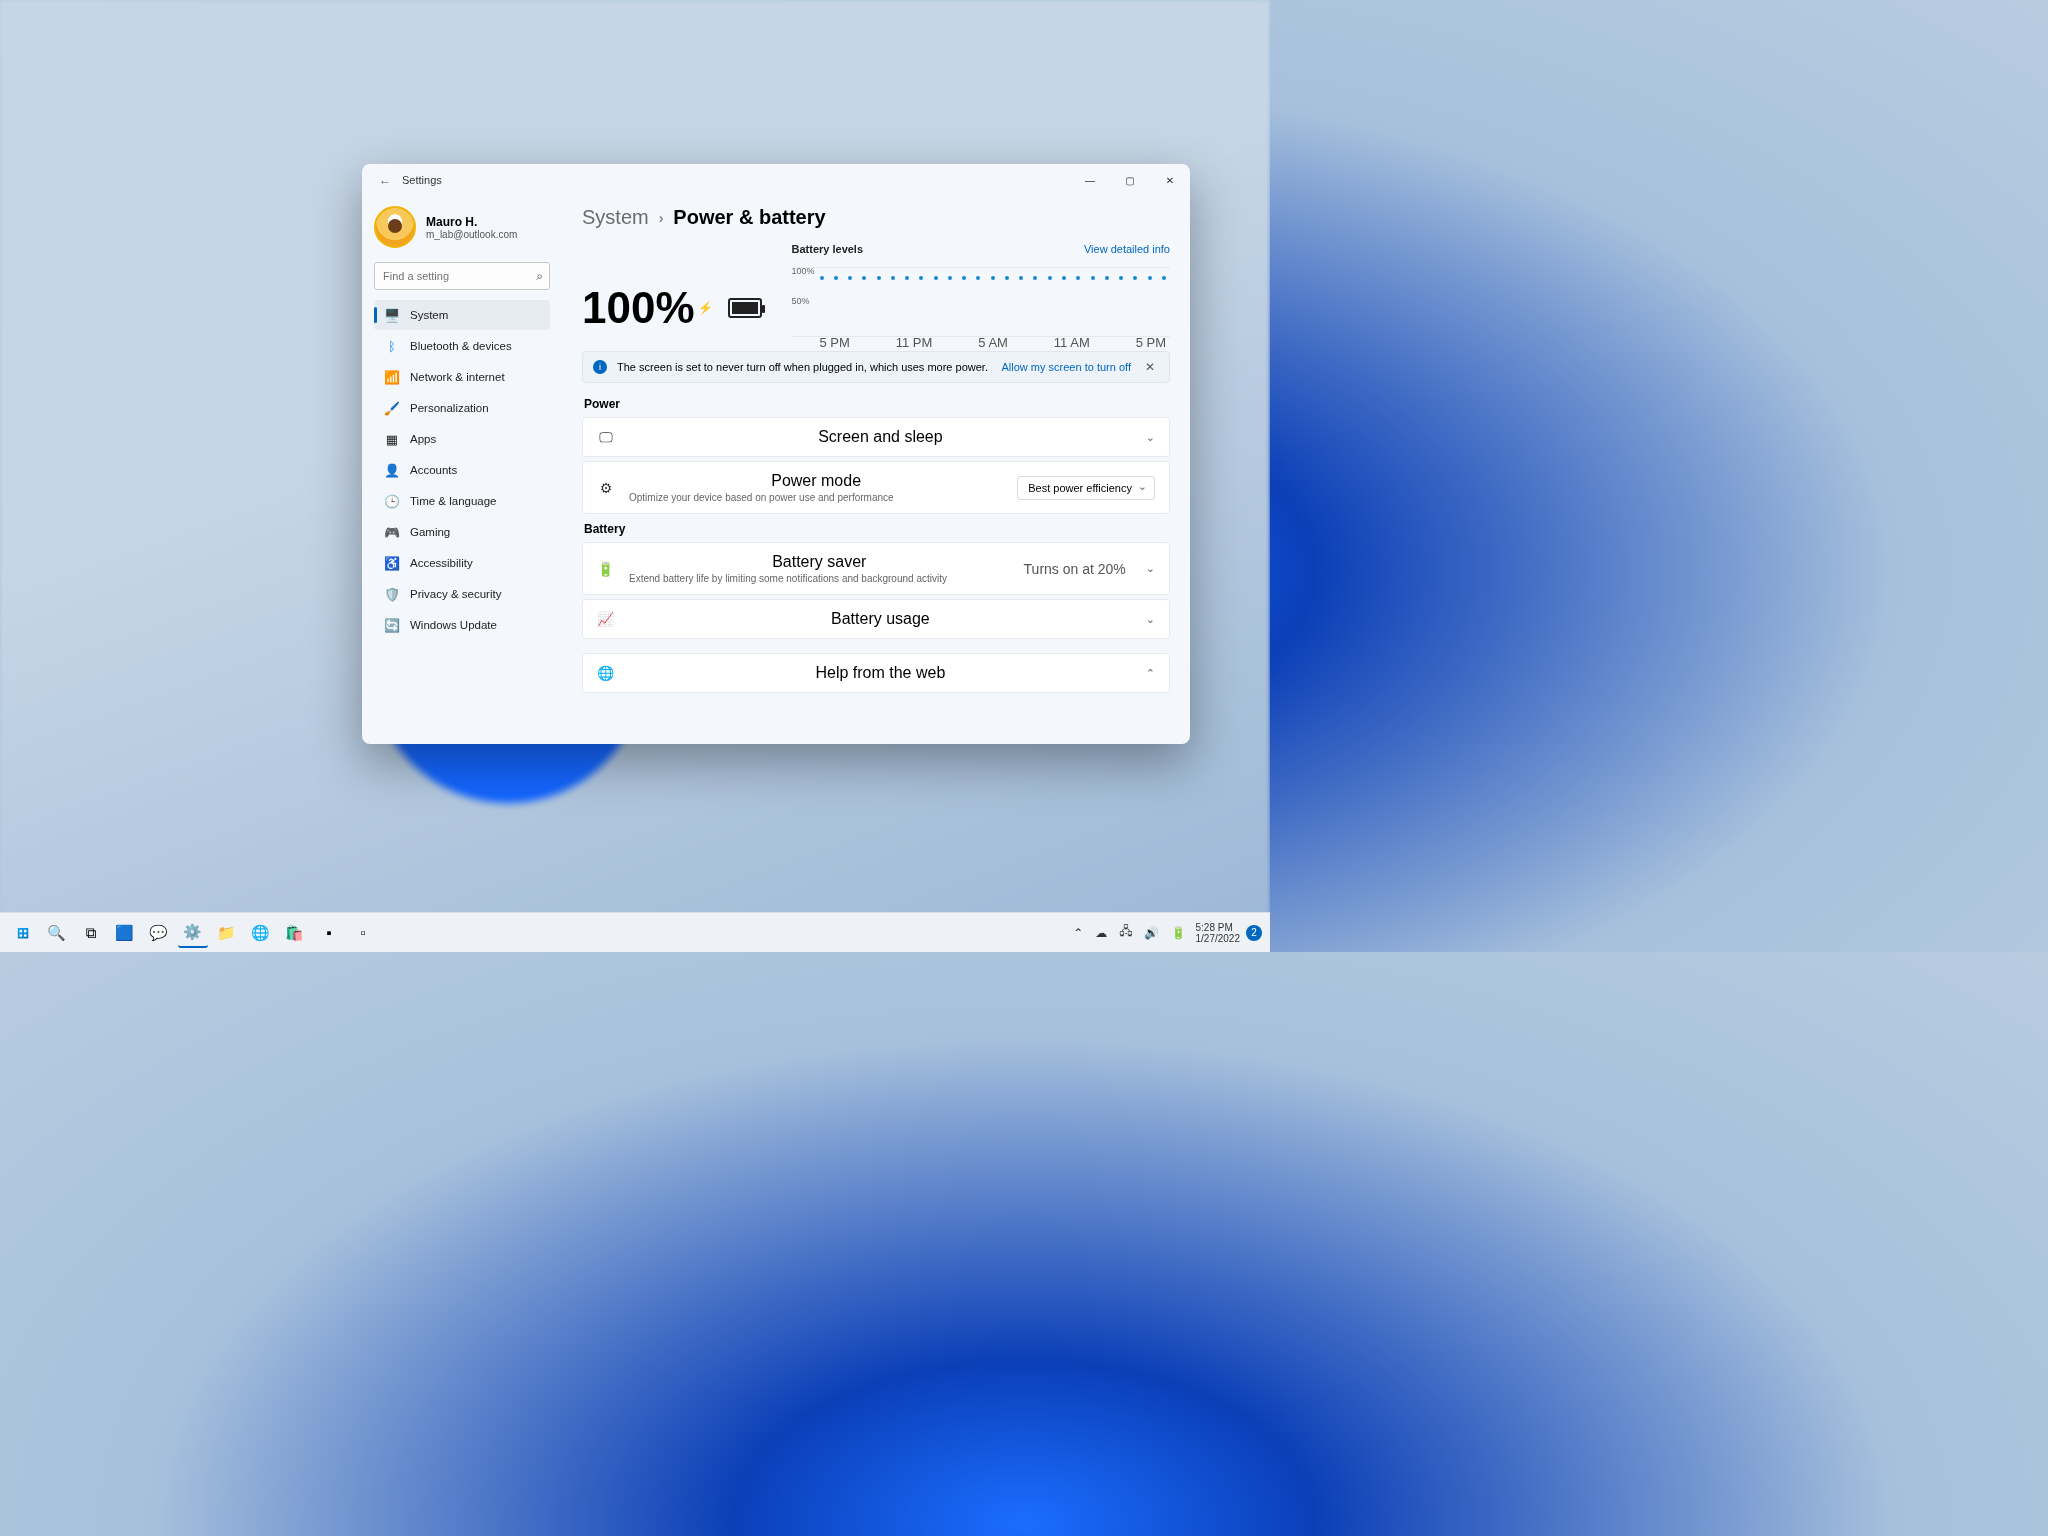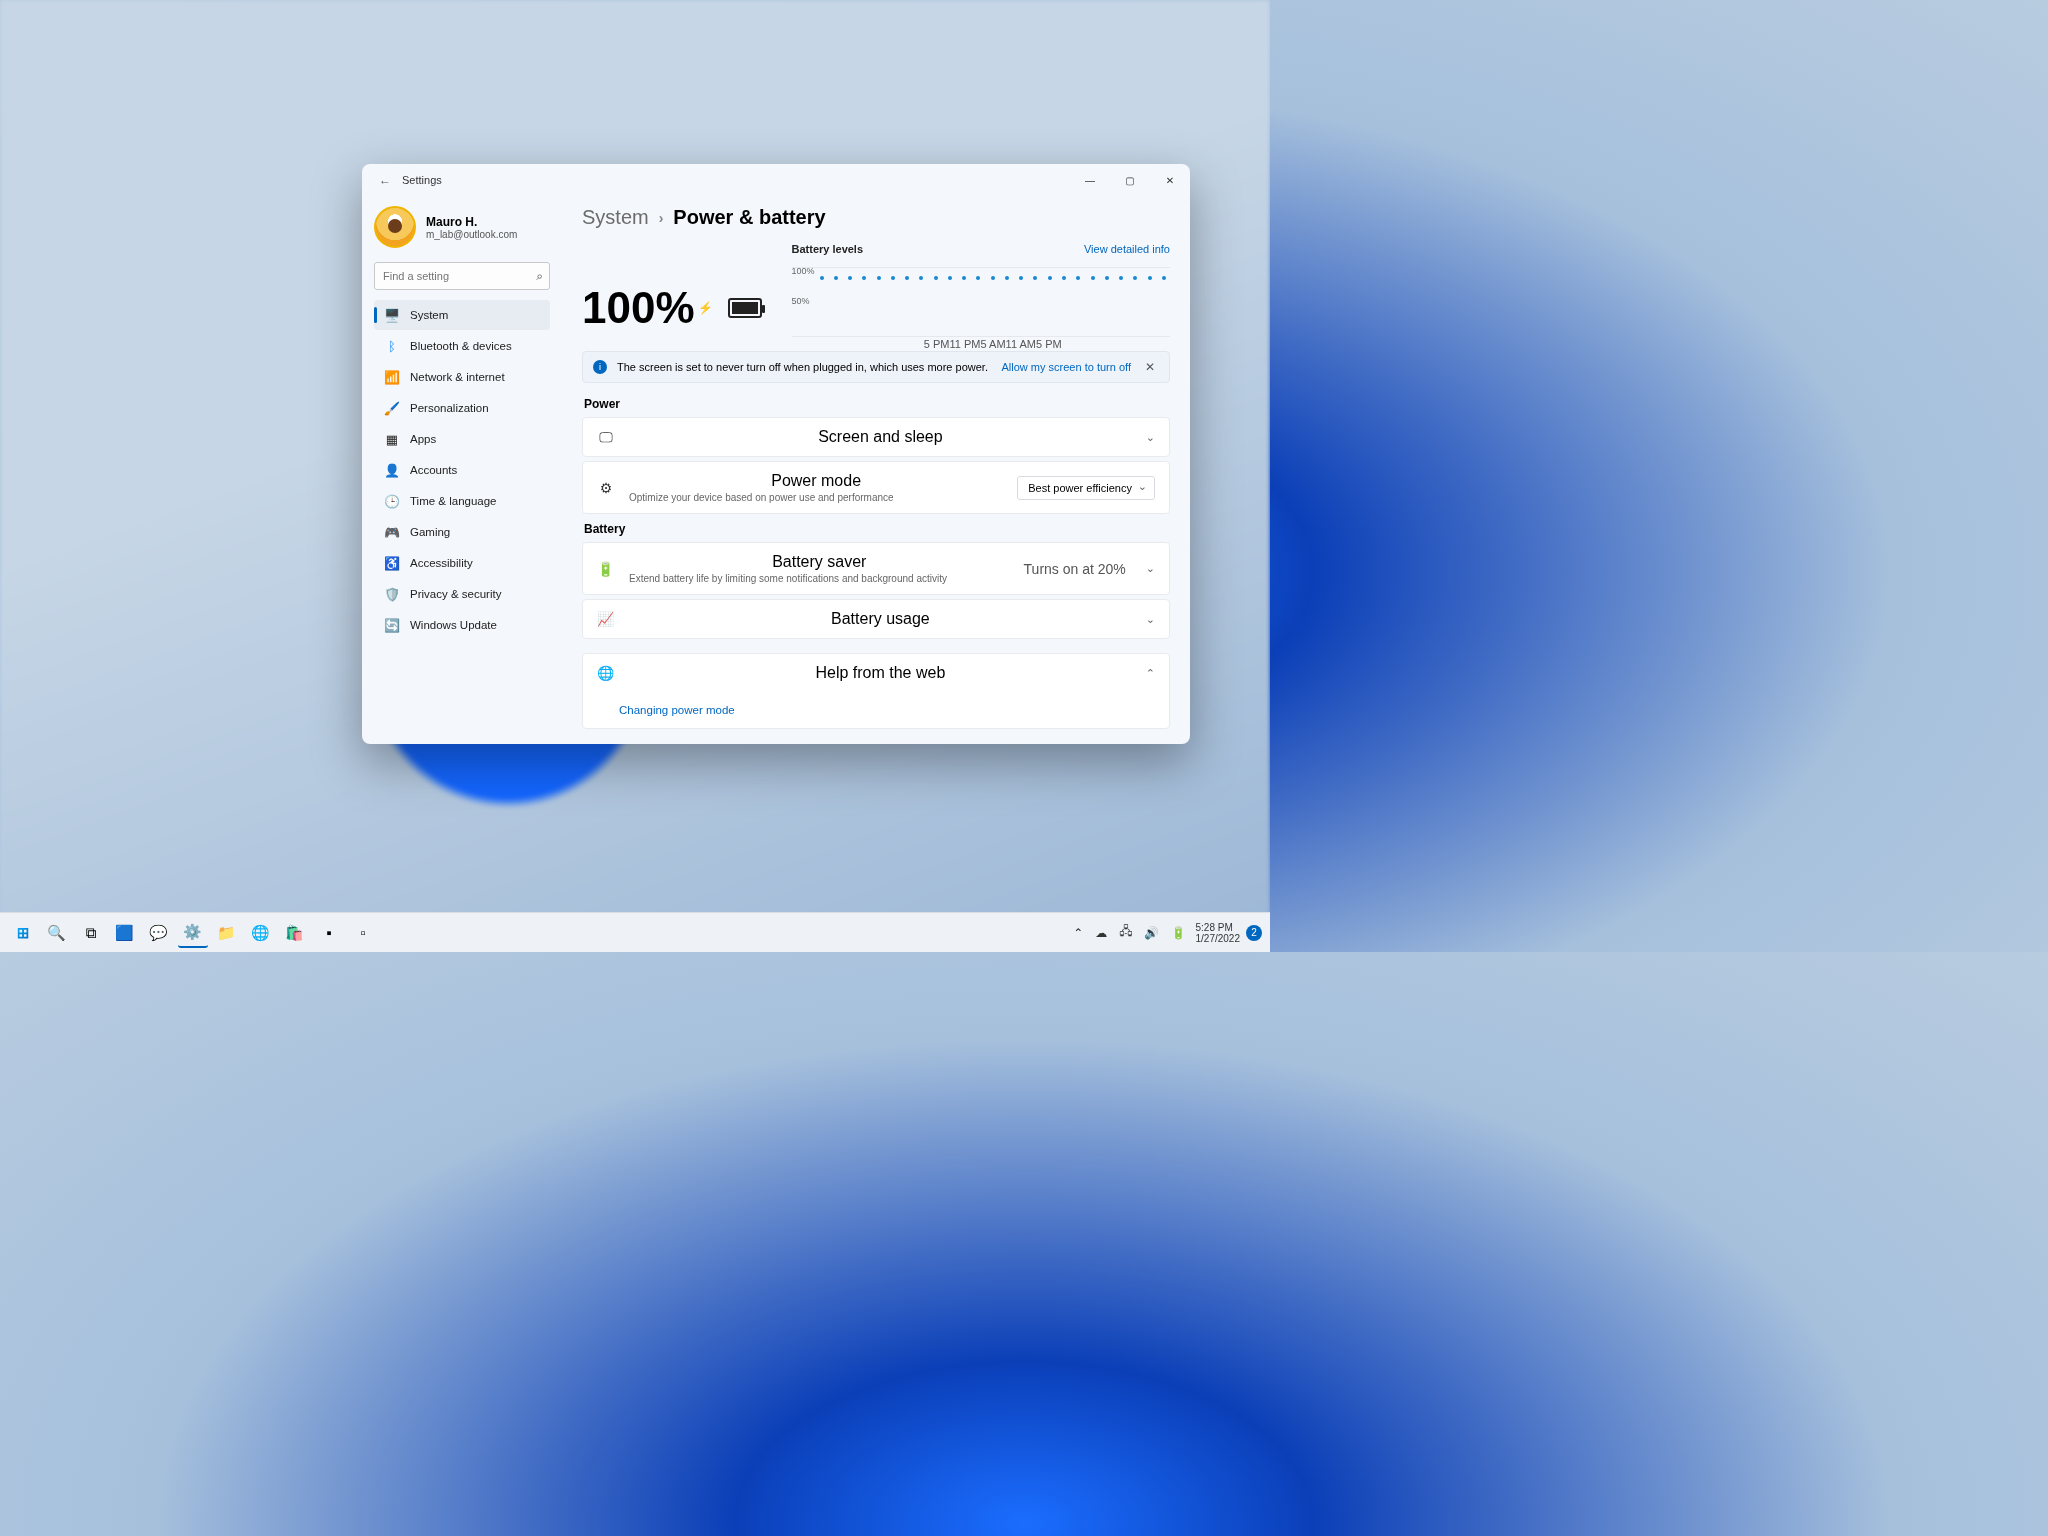--- a/index.html
+++ b/index.html
@@ -69,21 +69,21 @@
 .chartcard { flex:1; }
 .chartcard-hd { display:flex; justify-content:space-between; font-size:11px; margin-bottom:12px; }
 .chartcard-hd .lbl { color:#222; font-weight:600;}
 .chartcard-hd .link { color:#0067c0; cursor:pointer; }
 .minichart { height:70px; border-top:1px solid #e6e8ec; border-bottom:1px solid #e6e8ec; position:relative; }
 .minichart .ylab { position:absolute; left:0; font-size:9px; color:#666; }
 .minichart .ylab.y100 { top:-2px; }
 .minichart .ylab.y50 { top:28px; }
 .minichart .dots { position:absolute; left:28px; right:4px; top:8px; display:flex; justify-content:space-between; }
 .minichart .dot { width:4px; height:4px; border-radius:50%; background:#1889d1; position:relative; top:0;}
-.minichart .xlabels { position:absolute; left:28px; right:4px; bottom:-14px; display:flex; justify-content:center; font-size:11px; color:#555;}
+.minichart .xlabels { position:absolute; left:28px; right:4px; bottom:-14px; display:flex; justify-content:space-between; font-size:13px; color:#555;}
 
 
 .infobar { background:#eef2f9; border:1px solid #e0e5ee; border-radius:4px; padding:8px 10px; display:flex; align-items:center; gap:10px; font-size:11px; margin-bottom:14px; }
 .infobar .iicon { width:14px; height:14px; border-radius:50%; background:#0067c0; color:#fff; font-size:9px; display:flex; align-items:center; justify-content:center; flex-shrink:0;}
 .infobar .link { color:#0067c0; cursor:pointer; margin-left:auto;text-align:center; }
 .infobar .xclose { color:#555; cursor:pointer; padding:0 4px; font-size:12px;}
 
 .section-title { font-size:12px; font-weight:600; margin:8px 0 6px 2px; }
 .card { background:#fff; border:1px solid #e8eaee; border-radius:4px; margin-bottom:4px; }
 .row { display:flex; align-items:center; padding:10px 14px; gap:14px; cursor:pointer; }
@@ -298,21 +298,20 @@
 
       <div style="height:10px"></div>
       <div class="card">
         <div class="row">
           <span class="ricon">🌐</span>
           <div class="rtxt">
               <div class="rtitle">Help from the web</div>
             </div>
           <span class="rchev">⌃</span>
         </div>
-        <div class="helplink">Changing power mode</div>
       </div>
     </main>
   </div>
 </div>
 
 <div class="taskbar">
   <div class="tb-apps">
     <div class="tb-item">
         <span class="start">⊞</span>
       </div>

